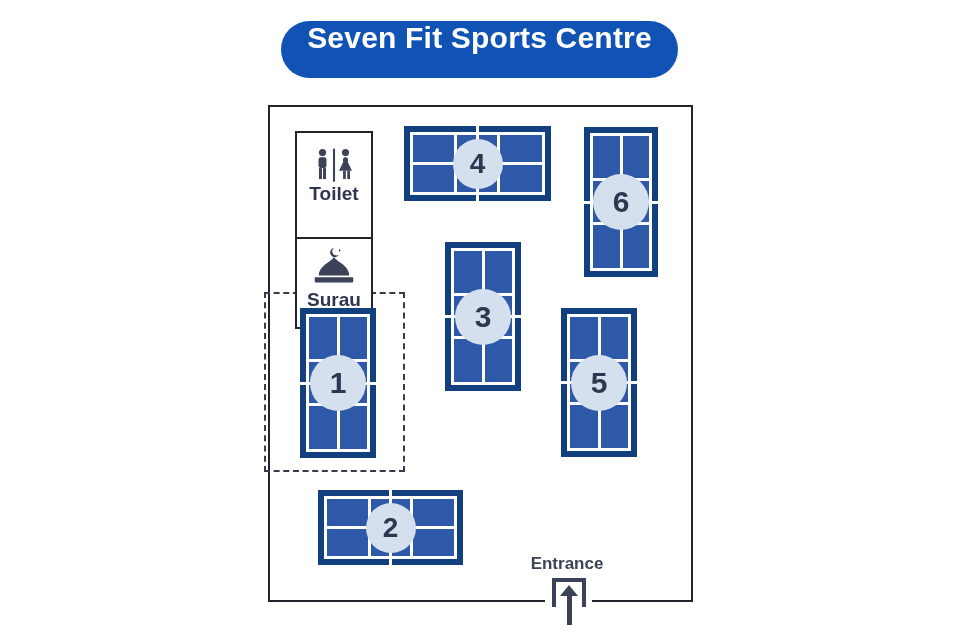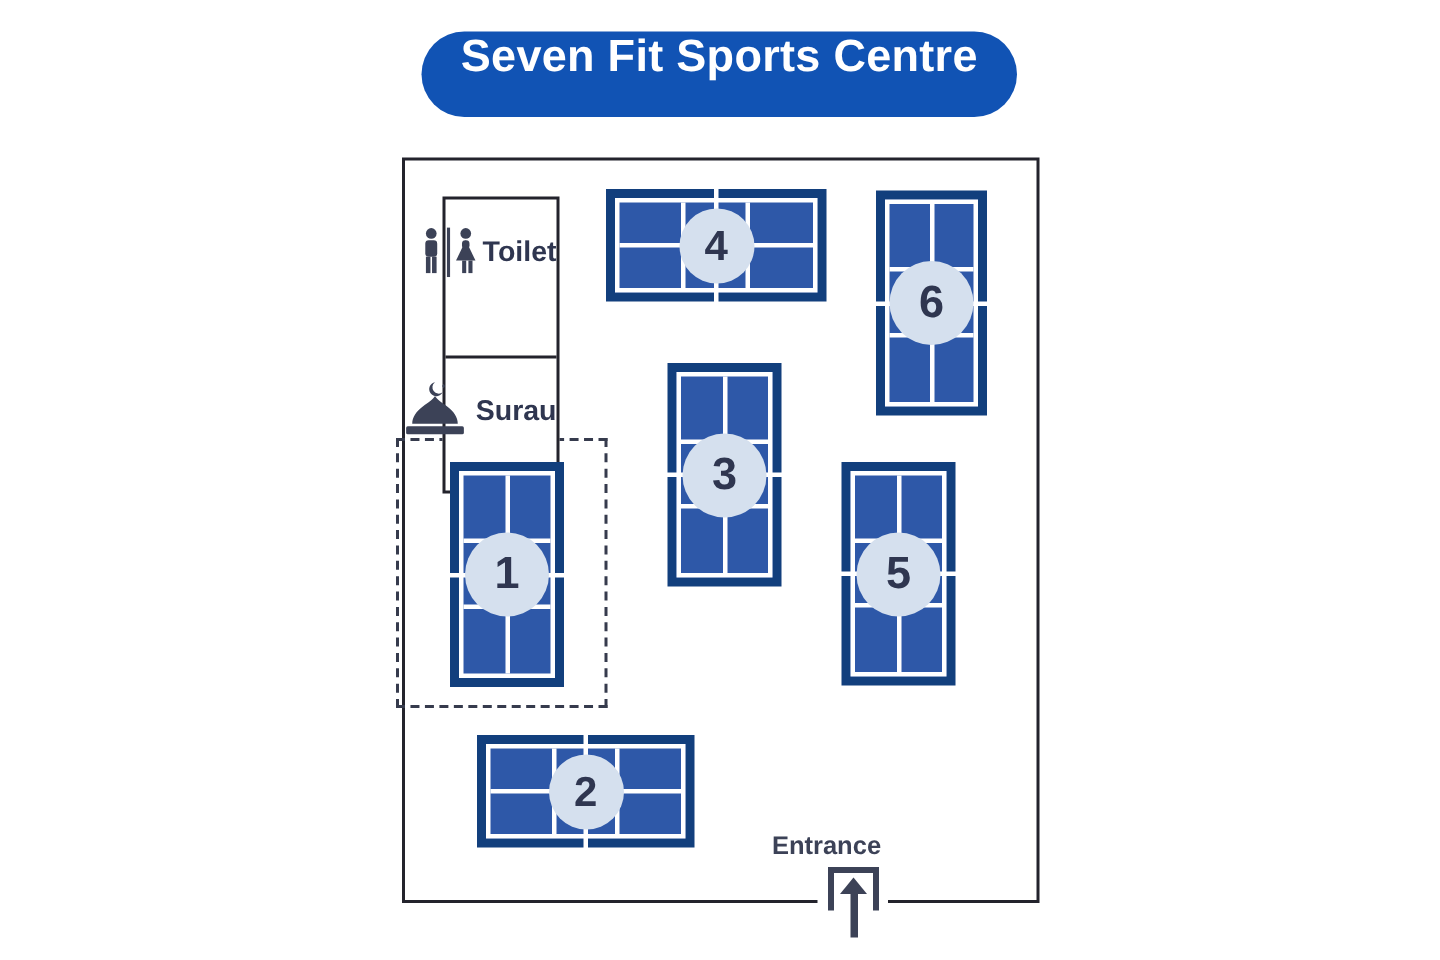--- a/index.html
+++ b/index.html
@@ -33,21 +33,21 @@
     border: 2px dashed #363b4d; box-sizing: border-box; z-index: 1;
   }
 
   
   .facility-stack {
     position: absolute; left: 295px; top: 131px; width: 78px;
     border: 2px solid var(--wall, #23232c); background: #ffffff;
     box-sizing: border-box; z-index: 2;
   }
   .facility-cell {
-    height: 71px; display: flex; flex-direction: row;
+    height: 71px; display: flex; flex-direction: column;
     align-items: center; justify-content: flex-end; padding-bottom: 17px;
   }
   .facility-cell + .facility-cell { border-top: 2px solid var(--wall, #23232c); margin-top: 16px; }
   .facility-label {
     font-weight: bold; font-size: 19px; color: var(--text-dark, #2f3650); line-height: 1.05;
   }
   .facility-icon { display: block; }
   .facility-icon svg { display: block; fill: var(--icon-dark, #3c4257); }
 
   
@@ -84,21 +84,21 @@
 
   .court-1 { left: 300px; top: 308px; width: 76px;  height: 150px; }
   .court-2 { left: 318px; top: 490px; width: 145px; height: 75px;  }
   .court-3 { left: 445px; top: 242px; width: 76px;  height: 149px; }
   .court-4 { left: 404px; top: 126px; width: 147px; height: 75px;  }
   .court-5 { left: 561px; top: 308px; width: 76px;  height: 149px; }
   .court-6 { left: 584px; top: 127px; width: 74px;  height: 150px; }
 
   
   .entrance-label {
-    position: absolute; left: 488px; top: 554px; width: 126px; text-align: center;
+    position: absolute; left: 504px; top: 554px; width: 126px; text-align: center;
     font-weight: bold; font-size: 17px; color: var(--icon-dark, #3c4257); z-index: 2;
   }
   .wall-gap {
     position: absolute; left: 545px; top: 597px; width: 47px; height: 10px;
     background: #ffffff; z-index: 2;
   }
   .entrance-gate {
     position: absolute; left: 552px; top: 578px; width: 34px; height: 29px;
     border: 4px solid var(--icon-dark, #3c4257); border-bottom: none;
     box-sizing: border-box; z-index: 3;

